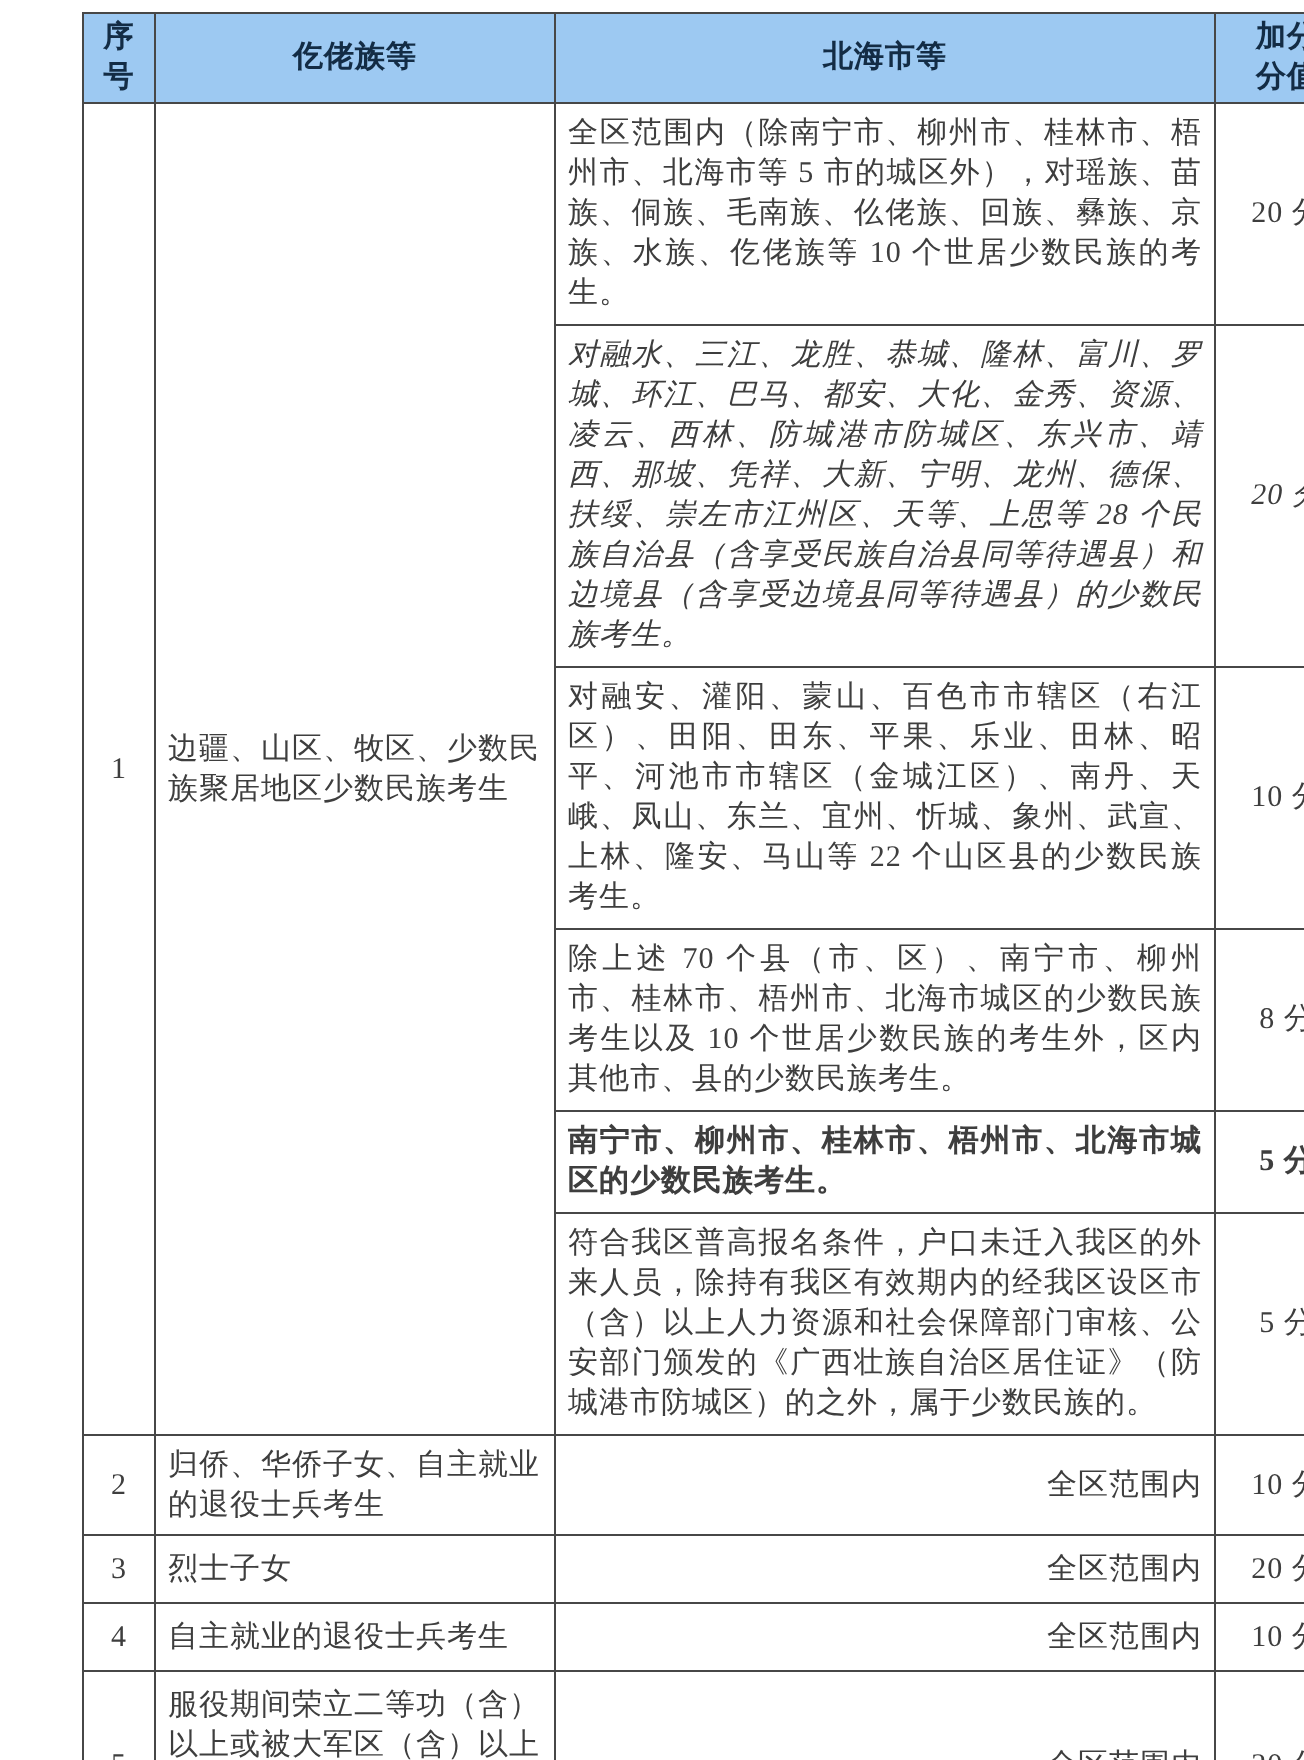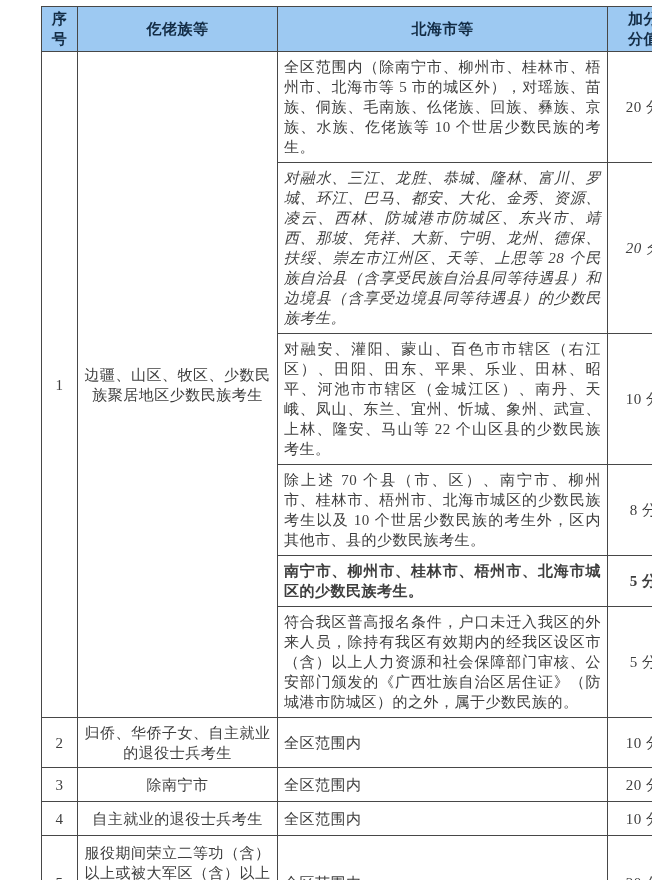--- a/index.html
+++ b/index.html
@@ -42,23 +42,23 @@
     text-align: center;
     height: 40px;
     font-size: 15px;
     line-height: 19px;
     padding: 2px 0;
   }
   thead th .w1 { display: inline-block; width: 1.2em; }
   thead th .w2 { display: inline-block; width: 2.4em; font-family: Liberation Serif, serif; }
 
   td.no-cell    { text-align: center; padding: 2px; }
-  td.item-cell  { text-align: center; padding: 4px 6px; }
+  td.item-cell  { text-align: left; padding: 4px 6px; }
   td.scope-just { text-align: justify; padding: 5px 6px; }
-  td.scope-ctr  { text-align: left; padding: 5px 6px; }
+  td.scope-ctr  { text-align: right; padding: 5px 6px; }
   td.score-cell { text-align: center; padding: 2px; }
 
   tr.sr1 { height: 90px; }
   tr.sr2 { height: 150px; font-style: italic; }
   tr.sr3 { height: 110px; }
   tr.sr4 { height: 90px; }
   tr.sr5 { height: 48px; font-weight: bold; }
   tr.sr6 { height: 110px; }
   tr.r2  { height: 50px; }
   tr.r3  { height: 34px; }
@@ -116,21 +116,21 @@
 
       <tr class="r2">
         <td class="no-cell">2</td>
         <td class="item-cell">归侨、华侨子女、自主就业的退役士兵考生</td>
         <td class="scope-ctr">全区范围内</td>
         <td class="score-cell">10 分</td>
       </tr>
 
       <tr class="r3">
         <td class="no-cell">3</td>
-        <td class="item-cell">除南宁市</td>
+        <td class="item-cell">烈士子女</td>
         <td class="scope-ctr">全区范围内</td>
         <td class="score-cell">20 分</td>
       </tr>
 
       <tr class="r4">
         <td class="no-cell">4</td>
         <td class="item-cell">自主就业的退役士兵考生</td>
         <td class="scope-ctr">全区范围内</td>
         <td class="score-cell">10 分</td>
       </tr>

